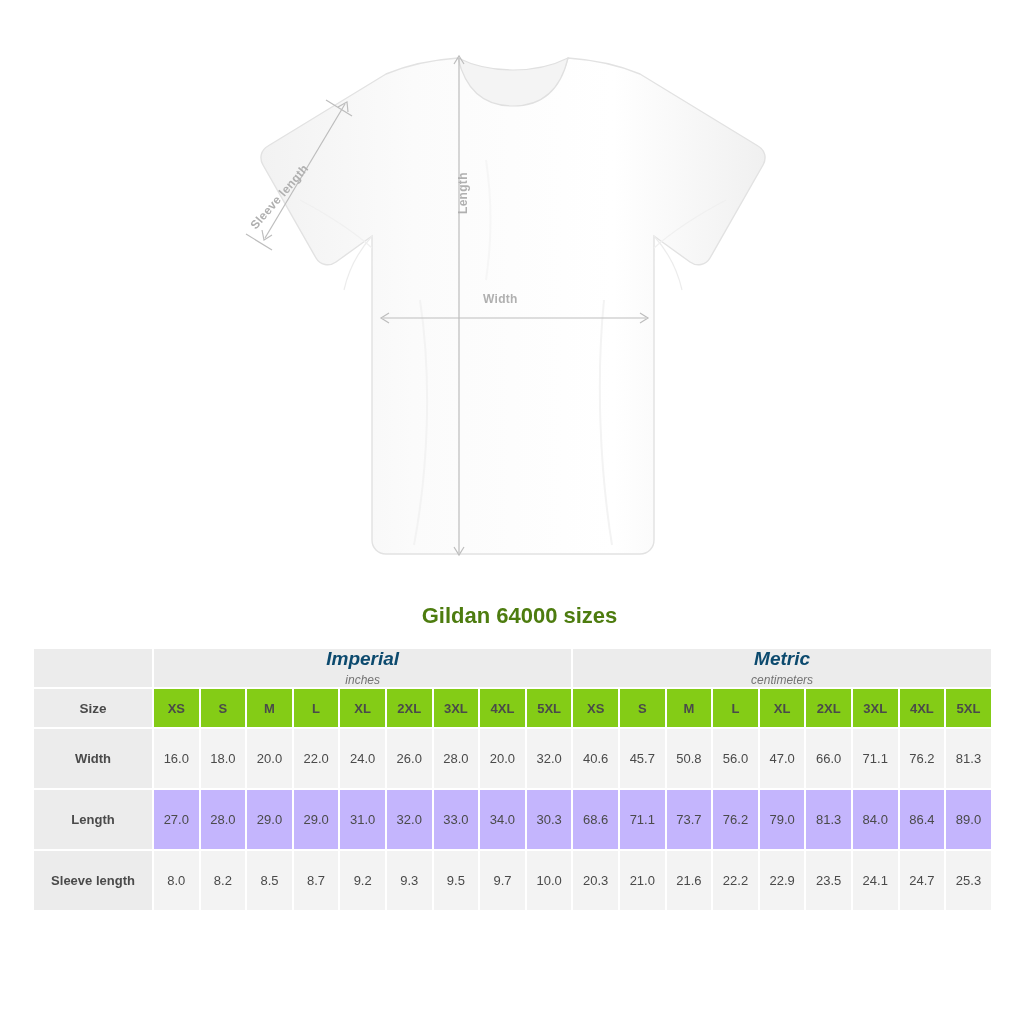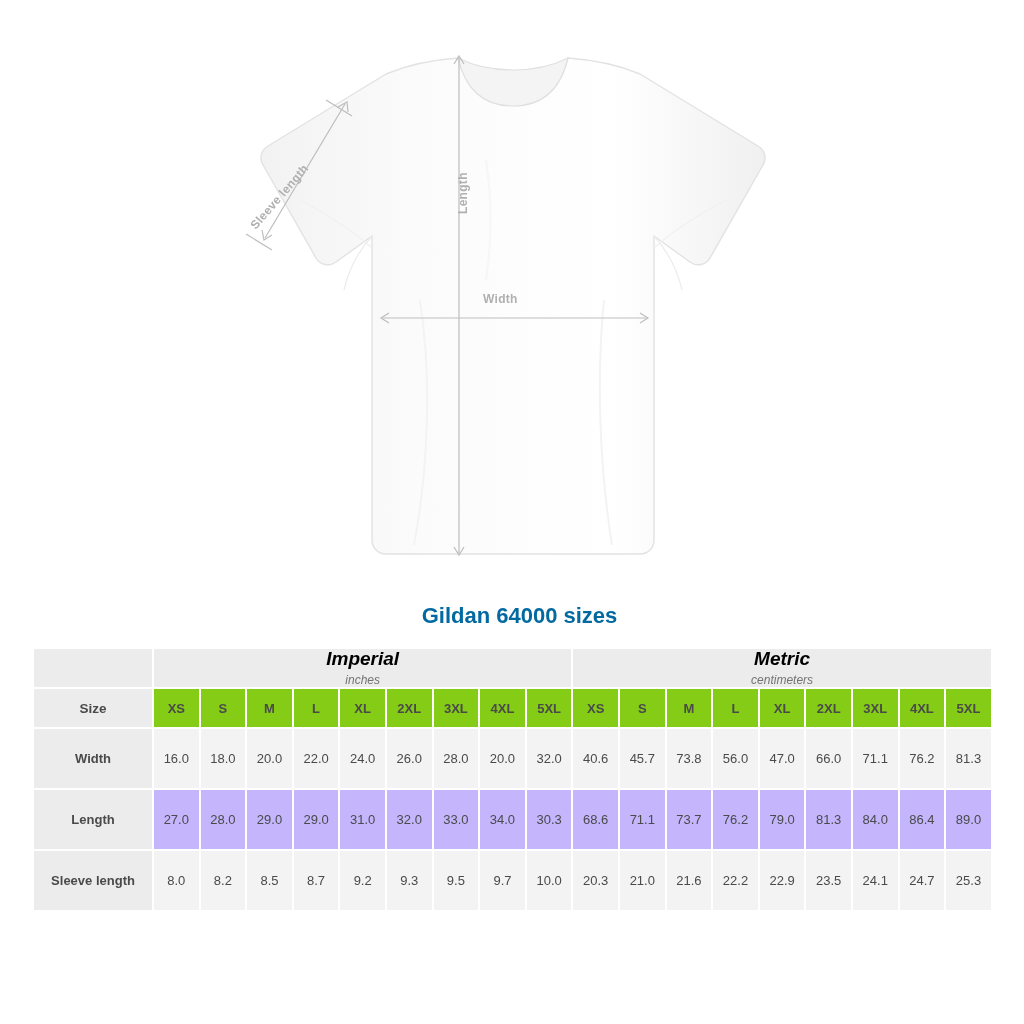--- a/index.html
+++ b/index.html
@@ -58,21 +58,21 @@
   }
 
   
   .title-block {
     text-align: center;
     margin-top: 18px;
   }
   .chart-title {
     font-size: 22px;
     font-weight: bold;
-    color: #0369a1;
+    color: #4d7c0f;
     margin: 18px 0 10px 0;
     padding-left: 15px;
   }
   .chart-note {
     font-size: 12.5px;
     font-style: italic;
     color: #888888;
     margin: 0;
   }
 
@@ -97,21 +97,21 @@
 
   .unit-head {
     background: #ececec;
     height: 68px;
     vertical-align: middle;
   }
   .unit-head .unit-name {
     font-size: 19px;
     font-style: italic;
     font-weight: bold;
-    color: #000000;
+    color: #0c4a6e;
     line-height: 1.1;
   }
   .unit-head .unit-sub {
     font-size: 12px;
     font-style: italic;
     color: #737373;
     margin-top: 3px;
   }
   .corner-cell {
     background: #ececec;
@@ -273,21 +273,21 @@
           <td>18.0</td>
           <td>20.0</td>
           <td>22.0</td>
           <td>24.0</td>
           <td>26.0</td>
           <td>28.0</td>
           <td>20.0</td>
           <td>32.0</td>
           <td>40.6</td>
           <td>45.7</td>
-          <td>73.8</td>
+          <td>50.8</td>
           <td>56.0</td>
           <td>47.0</td>
           <td>66.0</td>
           <td>71.1</td>
           <td>76.2</td>
           <td>81.3</td>
         </tr>
 
         <tr class="data-row row-plain">
           <td class="rowlabel">Length</td>

